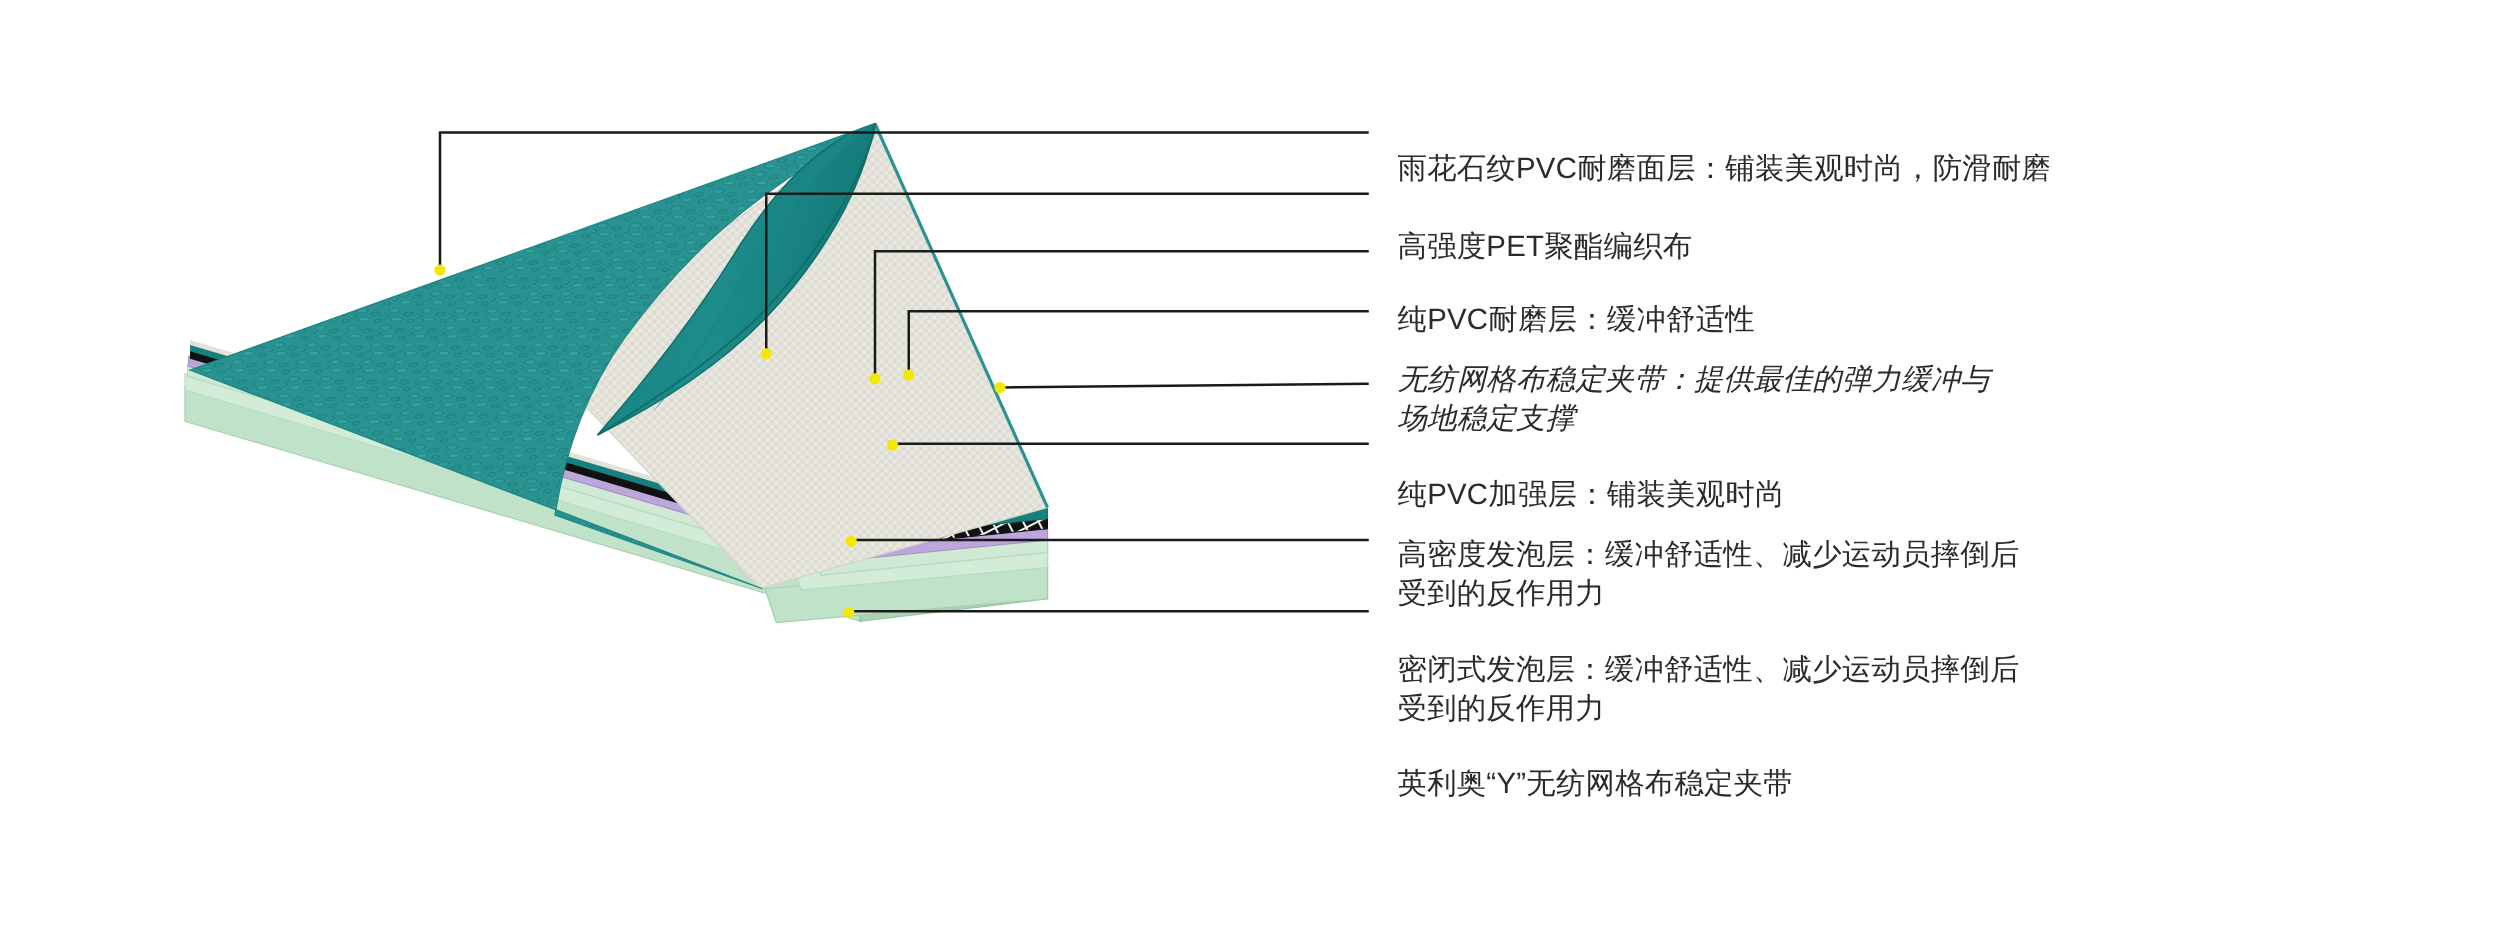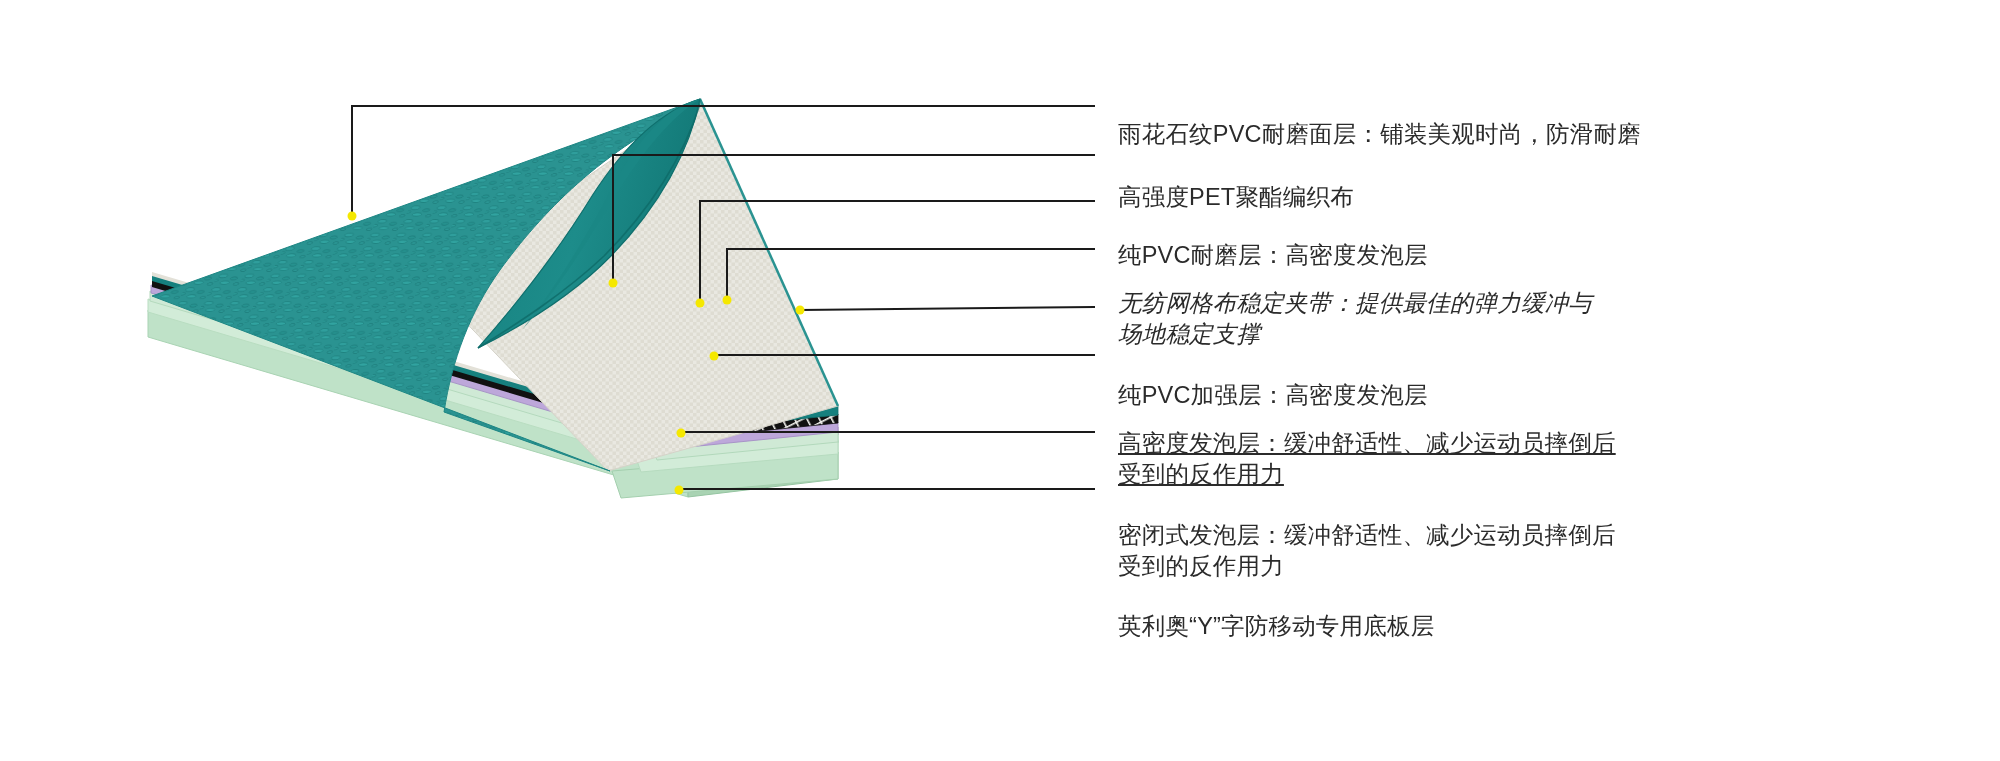--- a/index.html
+++ b/index.html
@@ -46,21 +46,21 @@
     letter-spacing: 0.2px;
     white-space: pre-line;
     font-family: "Liberation Sans", "DejaVu Sans", sans-serif;
     font-weight: 400;
   }
   .lbl-0 { top: 119px; }
   .lbl-1 { top: 182px; }
   .lbl-2 { top: 240px; }
   .lbl-3 { top: 288px; font-style: italic; }
   .lbl-4 { top: 380px; }
-  .lbl-5 { top: 428px; text-decoration: underline; }
+  .lbl-5 { top: 428px; }
   .lbl-6 { top: 520px; }
   .lbl-7 { top: 611px; }
 </style>
 </head>
 <body>
 
 <div id="diagram-root">
 
   <svg class="stage" viewBox="0 0 2000 761" xmlns="http://www.w3.org/2000/svg">
     <defs>
@@ -218,24 +218,24 @@
       <circle cx="800" cy="310" r="4.5" fill="#f5e800"></circle>
       <circle cx="714" cy="356" r="4.5" fill="#f5e800"></circle>
       <circle cx="681" cy="433" r="4.5" fill="#f5e800"></circle>
       <circle cx="679" cy="490" r="4.5" fill="#f5e800"></circle>
     </g>
   </svg>
 
   <div id="callout-list">
     <div class="callout-label lbl-0">雨花石纹PVC耐磨面层：铺装美观时尚，防滑耐磨</div>
     <div class="callout-label lbl-1">高强度PET聚酯编织布</div>
-    <div class="callout-label lbl-2">纯PVC耐磨层：高密度发泡层</div>
+    <div class="callout-label lbl-2">纯PVC耐磨层：缓冲舒适性</div>
     <div class="callout-label lbl-3">无纺网格布稳定夹带：提供最佳的弹力缓冲与
 场地稳定支撑</div>
-    <div class="callout-label lbl-4">纯PVC加强层：高密度发泡层</div>
+    <div class="callout-label lbl-4">纯PVC加强层：铺装美观时尚</div>
     <div class="callout-label lbl-5">高密度发泡层：缓冲舒适性、减少运动员摔倒后
 受到的反作用力</div>
     <div class="callout-label lbl-6">密闭式发泡层：缓冲舒适性、减少运动员摔倒后
 受到的反作用力</div>
-    <div class="callout-label lbl-7">英利奥“Y”字防移动专用底板层</div>
+    <div class="callout-label lbl-7">英利奥“Y”无纺网格布稳定夹带</div>
   </div>
 
 </div>
 
 </body></html>

